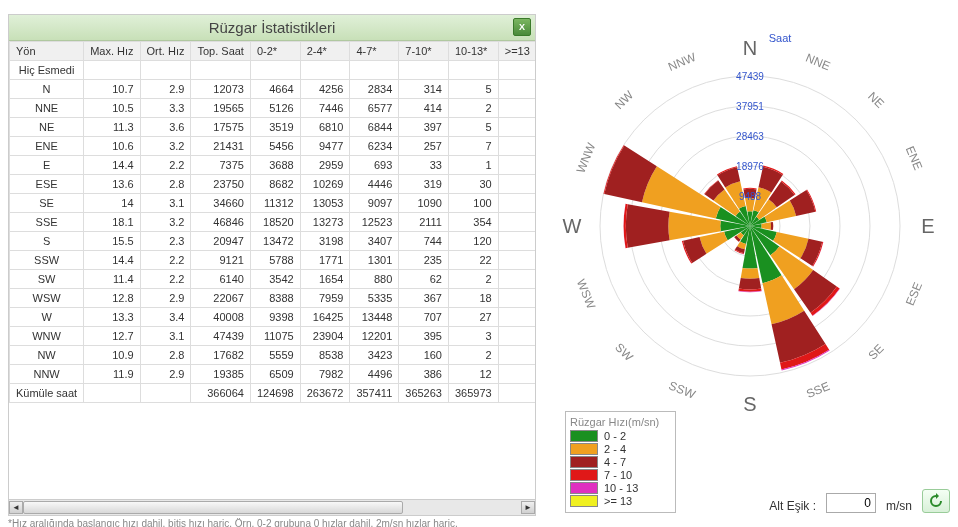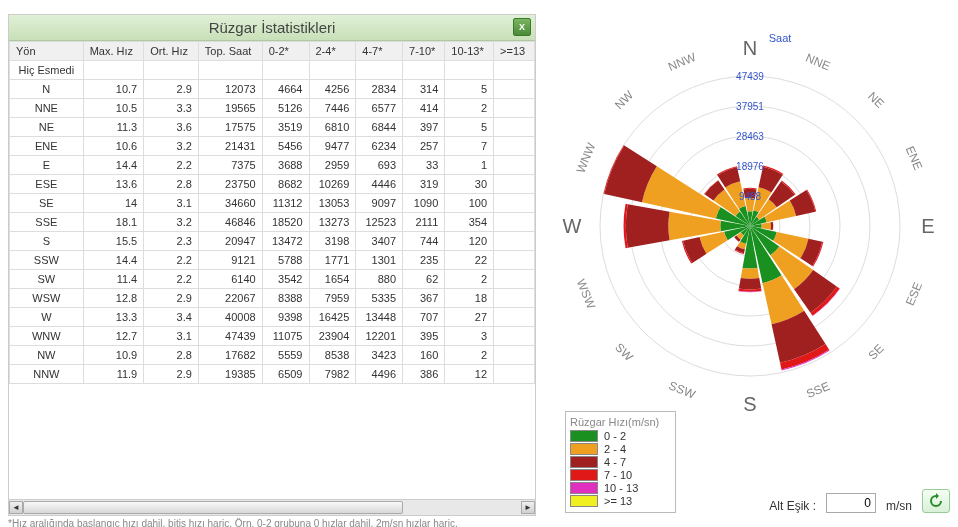--- a/index.html
+++ b/index.html
@@ -257,20 +257,32 @@
               <tr>
                 <td class="dir">NNW</td>
                 <td class="num">11.9</td>
                 <td class="num">2.9</td>
                 <td class="num">19385</td>
                 <td class="num">6509</td>
                 <td class="num">7982</td>
                 <td class="num">4496</td>
                 <td class="num">386</td>
                 <td class="num">12</td>
+                <td class="num"></td>
+              </tr>
+              <tr>
+                <td class="dir">Kümüle saat</td>
+                <td class="num"></td>
+                <td class="num"></td>
+                <td class="num">366064</td>
+                <td class="num">124698</td>
+                <td class="num">263672</td>
+                <td class="num">357411</td>
+                <td class="num">365263</td>
+                <td class="num">365973</td>
                 <td class="num"></td>
               </tr>
             </tbody>
         </table>
       </div>
       <div class="hscroll">
         <div class="hscroll-btn left">◄</div>
         <div class="hscroll-thumb"></div>
         <div class="hscroll-btn right">►</div>
       </div>

